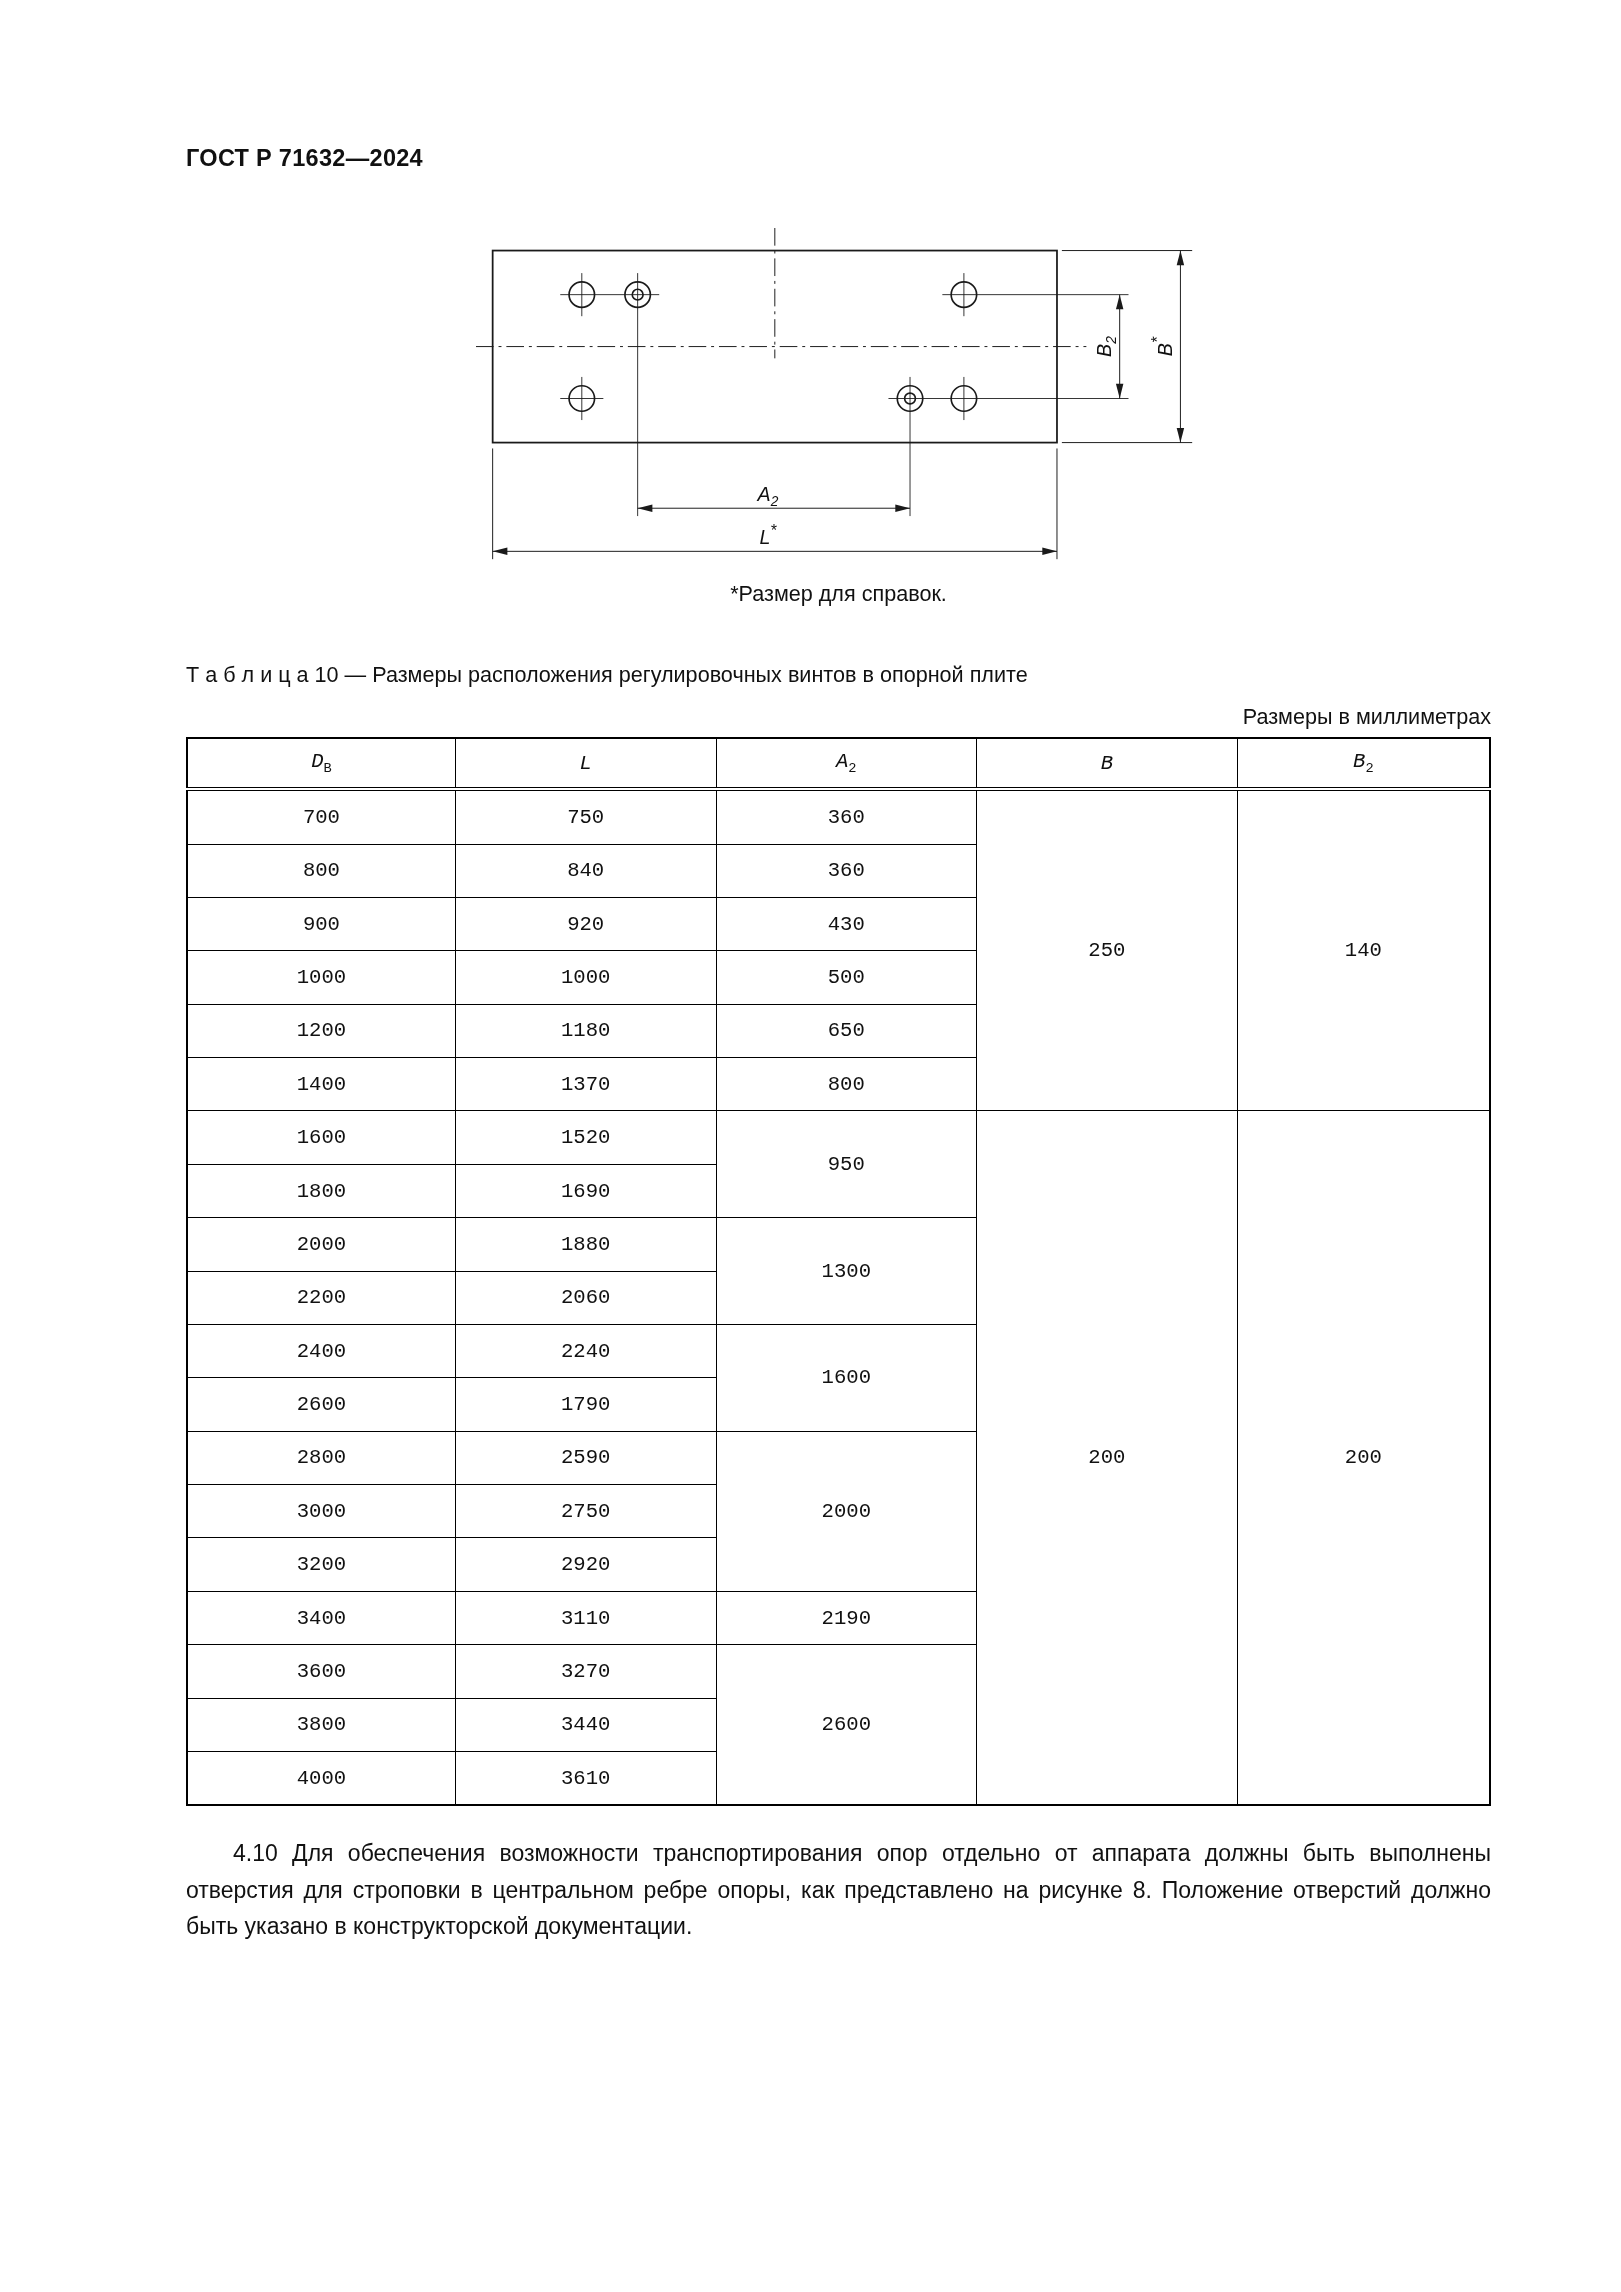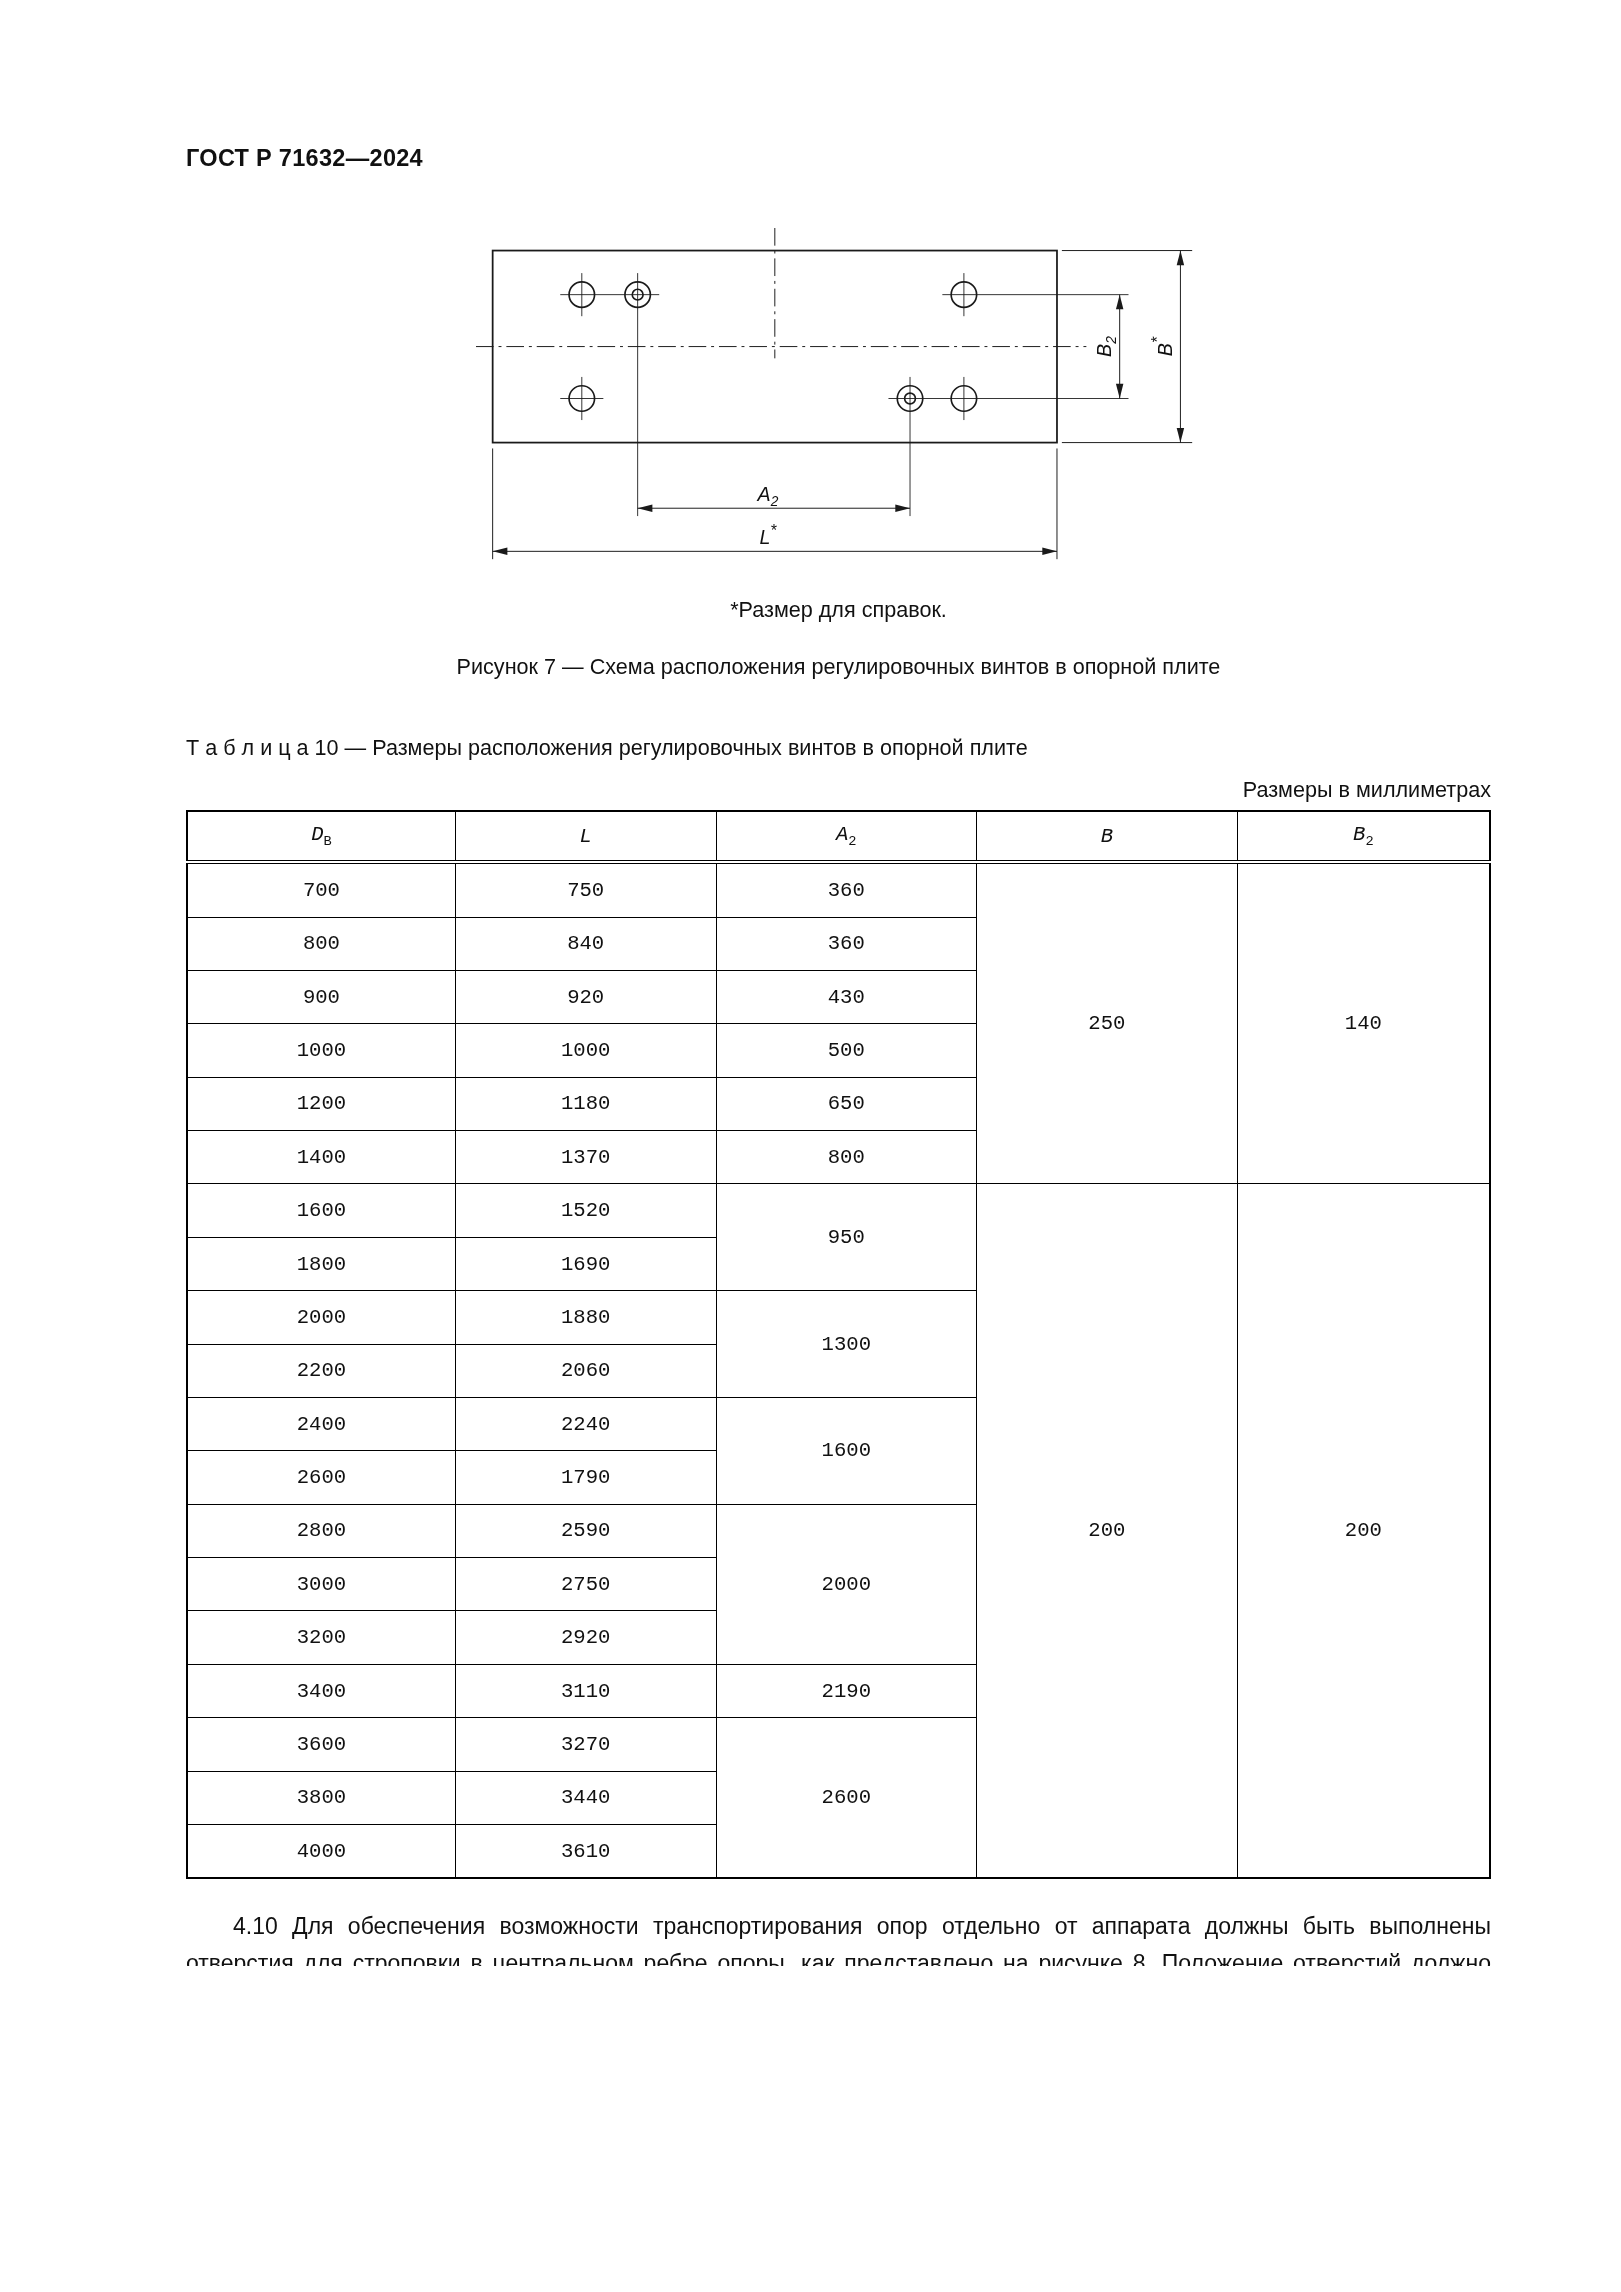--- a/index.html
+++ b/index.html
@@ -9,21 +9,21 @@
     position: relative;
     width: 1621px;
     height: 1966px;
     background: #fff;
     padding: 145px 130px 0 186px;
     overflow: hidden;
   }
   .doc-header { font-size: 23.5px; font-weight: bold; letter-spacing: 0.3px; }
   .figure-wrap { margin-top: 54px; text-align: center; }
   svg.drawing { display: inline-block; vertical-align: top; }
-  .fig-note { margin-top: 26px; text-align: center; font-size: 21.6px; }
+  .fig-note { margin-top: 10px; text-align: center; font-size: 21.6px; }
   .fig-caption { margin-top: 31px; text-align: center; font-size: 21.6px; }
   .table-title { margin-top: 55px; font-size: 21.6px; }
   .units-note { margin-top: 15.7px; text-align: right; font-size: 21.6px; }
   table.size-table {
     margin-top: 7.8px;
     width: 100%;
     border-collapse: collapse;
     border: 2px solid #000;
     table-layout: fixed;
   }
@@ -118,21 +118,20 @@
         <text transform="rotate(-90 648 123)" x="648" y="123" text-anchor="middle"><tspan>B</tspan><tspan dy="5" font-size="14">2</tspan></text>
         <text transform="rotate(-90 710 123)" x="710" y="123" text-anchor="middle"><tspan>B</tspan><tspan dy="-9" font-size="16">*</tspan></text>
         <text x="298" y="281" text-anchor="middle"><tspan>A</tspan><tspan dy="5" font-size="14">2</tspan></text>
         <text x="298" y="325" text-anchor="middle"><tspan>L</tspan><tspan dy="-9" font-size="16">*</tspan></text>
       </g>
     </svg>
   </div>
 
   <div class="fig-note">*Размер для справок.</div>
 
-  <div class="fig-caption">Рисунок 7 — Схема расположения регулировочных винтов в опорной плите</div>
 
   <div class="table-title">Т а б л и ц а   10 — Размеры расположения регулировочных винтов в опорной плите</div>
 
   <div class="units-note">Размеры в миллиметрах</div>
 
   <table class="size-table">
     <colgroup>
       <col style="width:20.6%">
         <col style="width:20%">
         <col style="width:20%">

